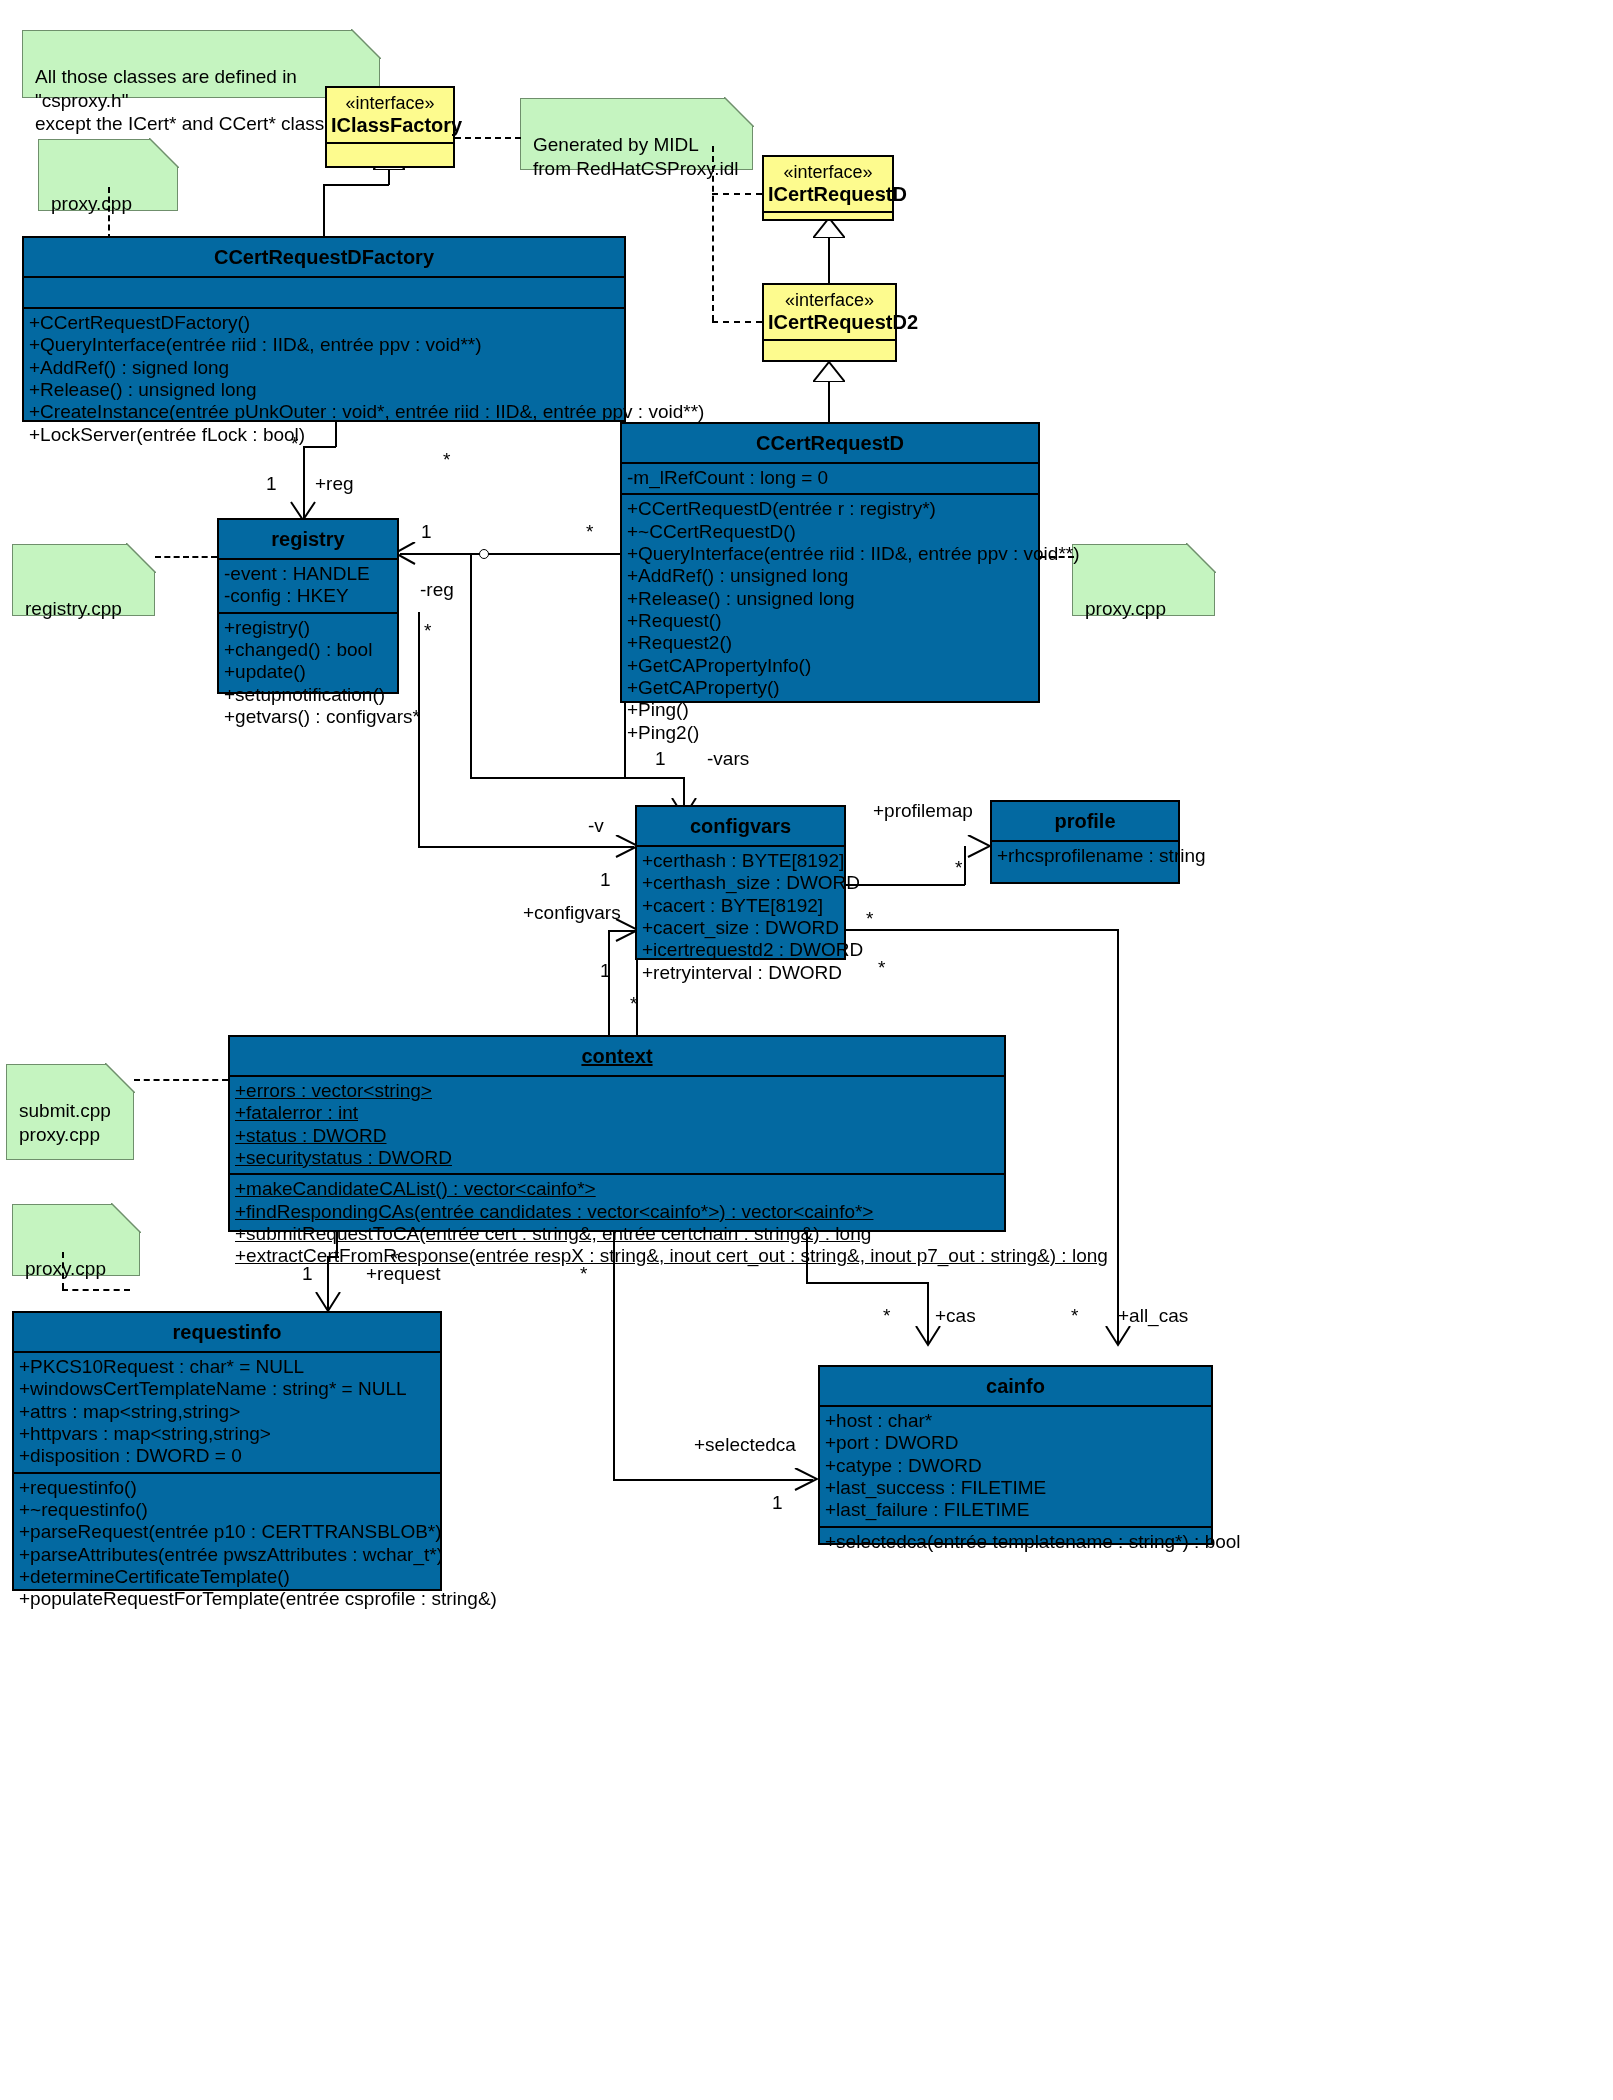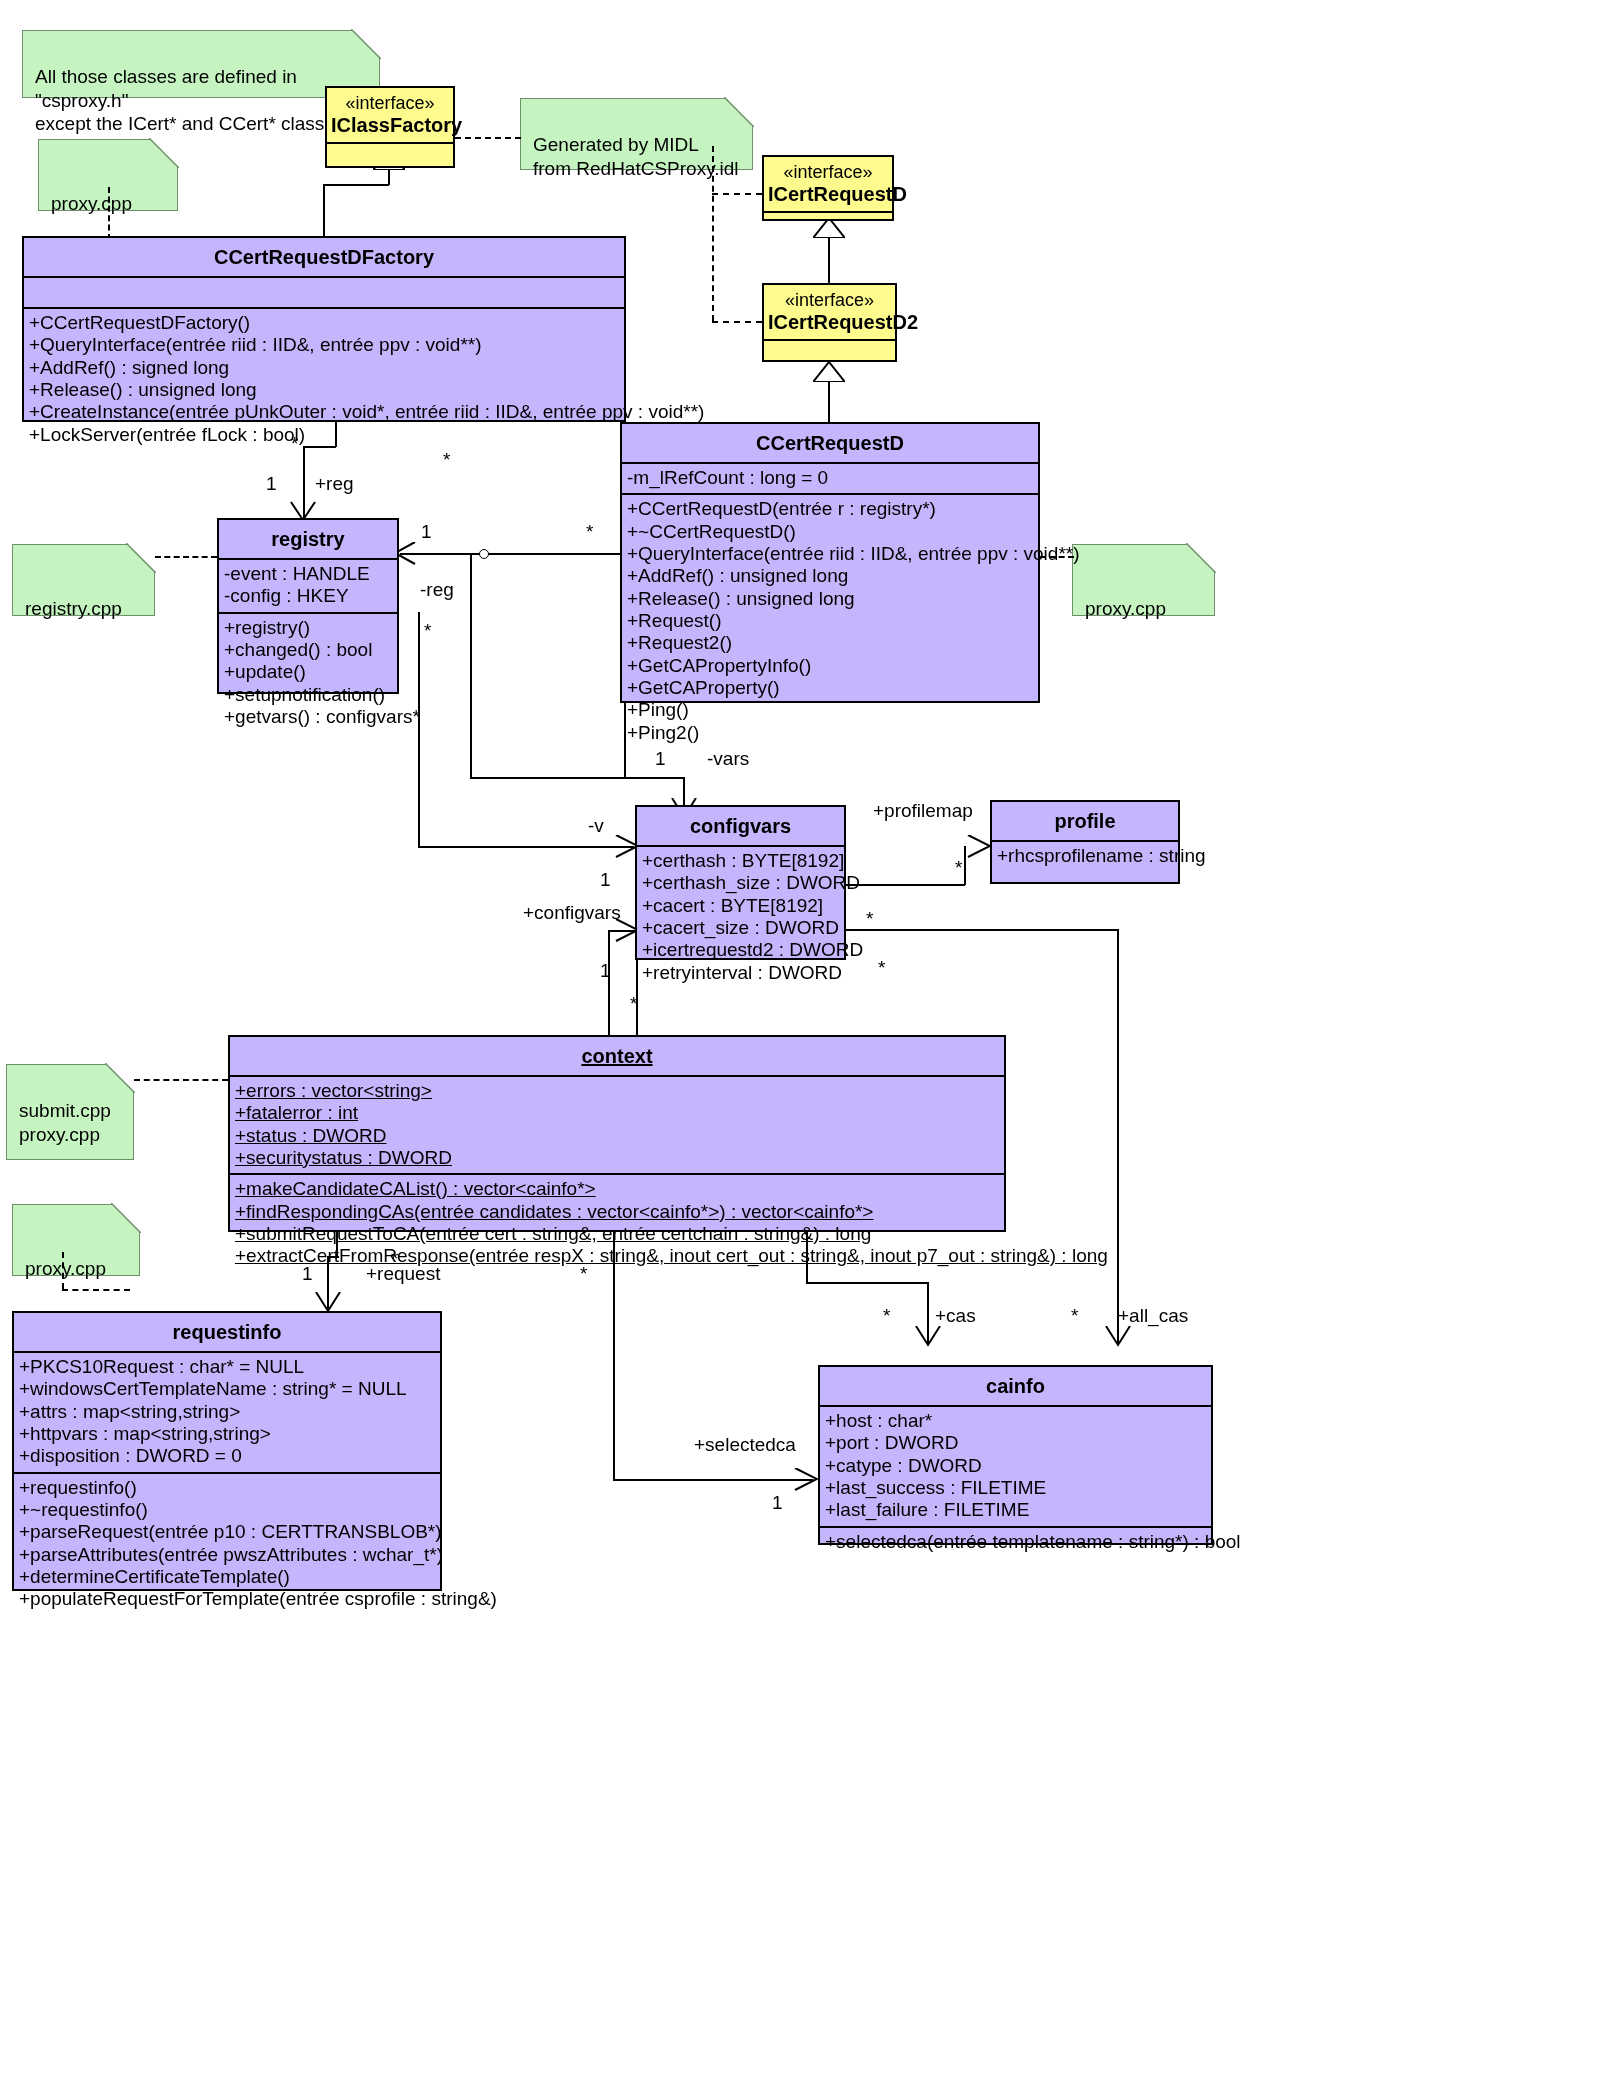--- a/index.html
+++ b/index.html
@@ -13,21 +13,21 @@
     width: 1613px;
     height: 2100px;
     background: #ffffff;
     overflow: hidden;
   }
 
   
   .uml-class {
     position: absolute;
     box-sizing: border-box;
-    background: #c4b5fd;
+    background: #0369a1;
     border: 2px solid #000000;
     font-size: 19px;
     line-height: 1.0;
     color: #000;
   }
   .uml-class .cls-name {
     text-align: center;
     font-weight: bold;
     font-size: 20px;
     padding: 9px 6px 9px 6px;

